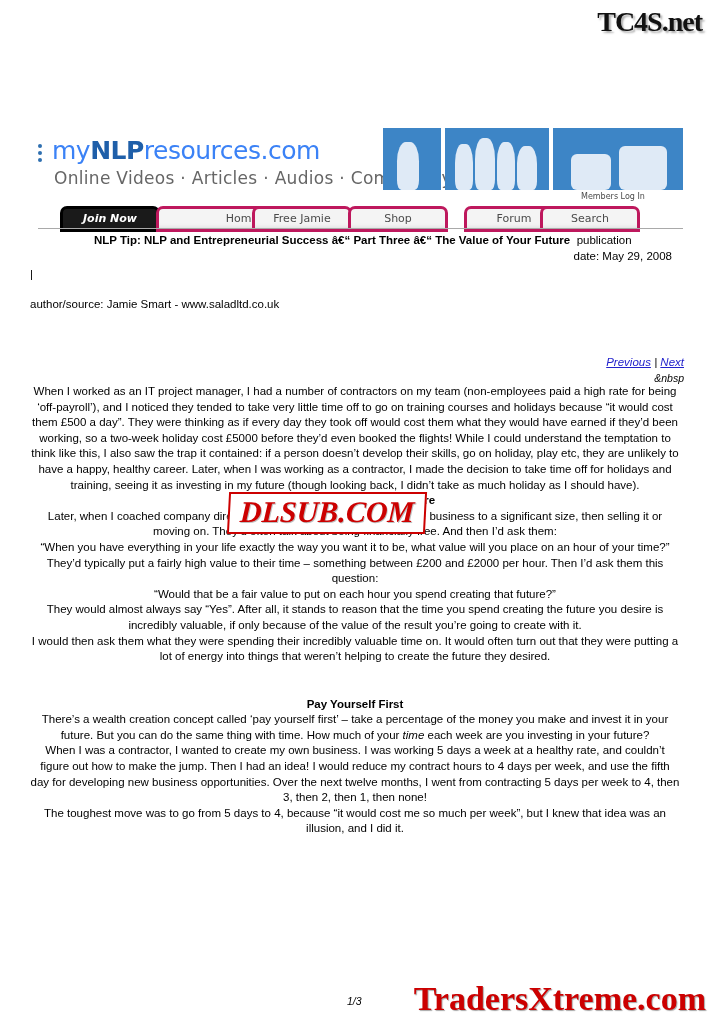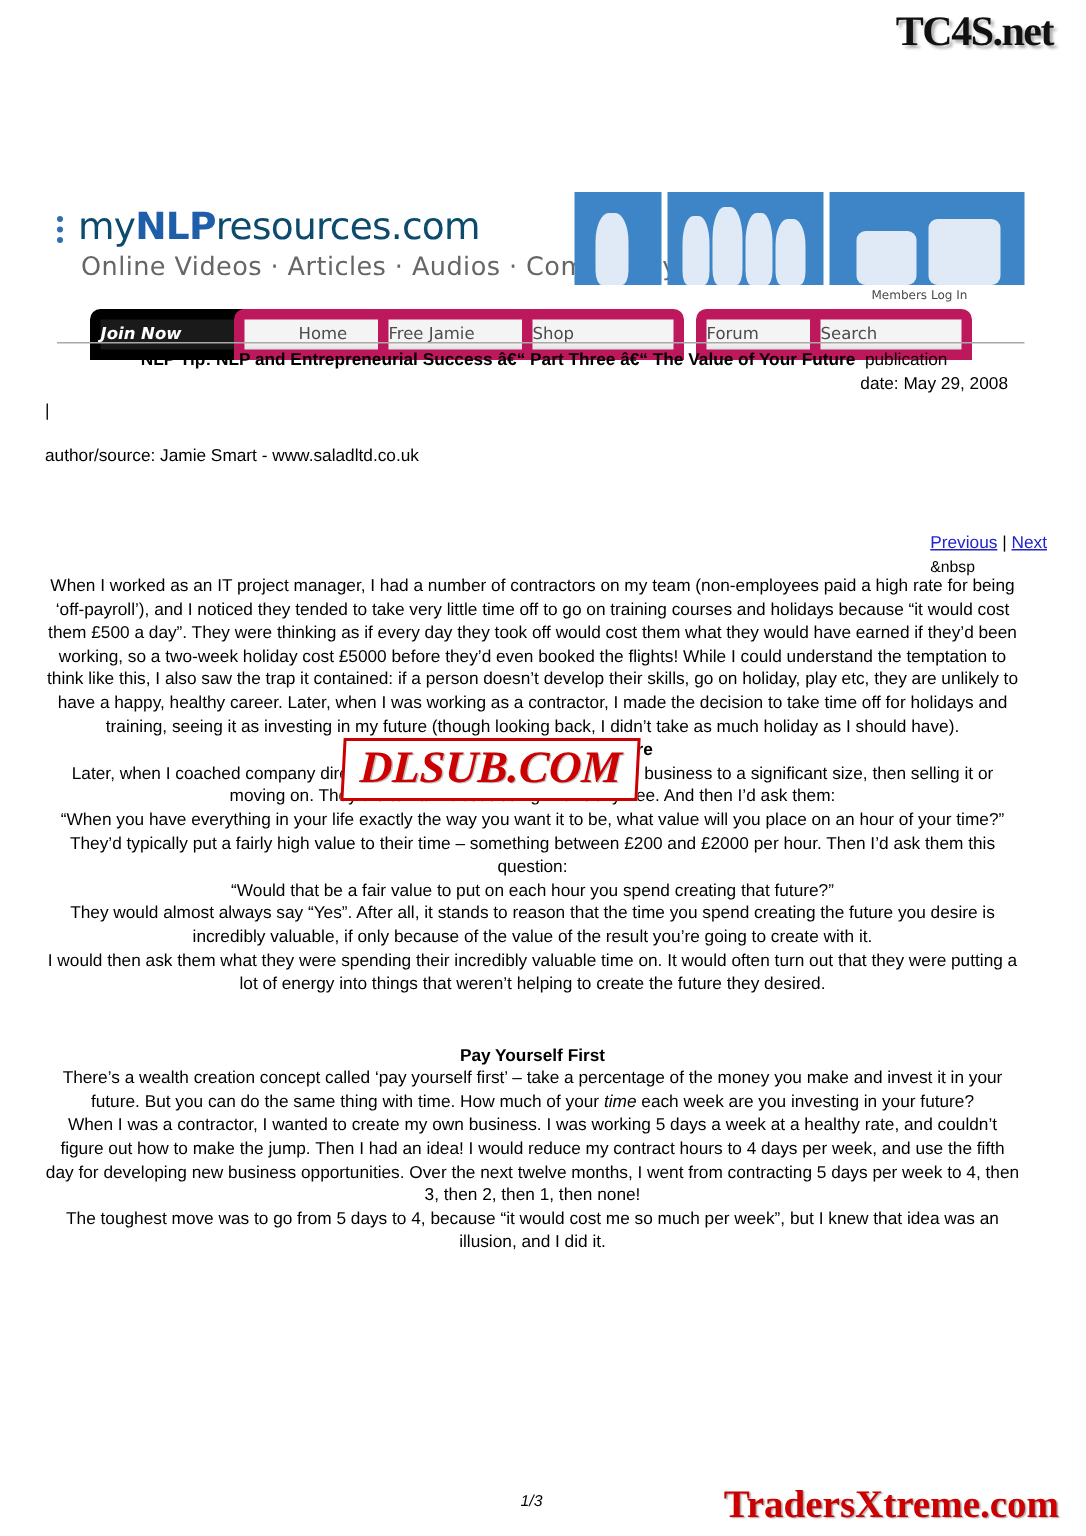--- a/index.html
+++ b/index.html
@@ -63,21 +63,21 @@
     left: 14px;
     top: 0;
     font-family: "DejaVu Sans", sans-serif;
     font-size: 25px;
     letter-spacing: -0.5px;
     color: #3c3c3c;
     font-weight: normal;
     white-space: nowrap;
   }
   .logo-text b { color: #1f5fa9; font-weight: bold; }
-  .logo-text .grey { color: #0c4a6e; }
+  .logo-text .grey { color: #3b82f6; }
   .logo-sub {
     position: absolute;
     left: 16px;
     top: 32px;
     font-family: "DejaVu Sans", sans-serif;
     font-size: 17px;
     color: #666666;
     letter-spacing: 0.3px;
     white-space: nowrap;
   }
@@ -118,25 +118,26 @@
     position: absolute;
     left: 22px;
     top: 78px;
     height: 24px;
   }
   .nav-tab {
     position: absolute;
     top: 0;
     height: 20px;
     line-height: 20px;
+    text-align: center;
     font-family: "DejaVu Sans", sans-serif;
     font-size: 11px;
     color: #4b4b4b;
     background: #f4f4f4;
-    border: 7px solid #be185d;
+    border: 3px solid #be185d;
     border-radius: 7px 7px 0 0;
     box-shadow: inset 0 -6px 5px -5px rgba(0,0,0,0.12);
   }
   .nav-tab.join {
     background: #1a1a1a;
     color: #ffffff;
     font-weight: bold;
     font-style: italic;
     border-color: #000000;
   }
@@ -172,25 +173,26 @@
   .pubdate-line {
     text-align: right;
     padding-right: 22px;
   }
   .pipe-line { margin-top: 2px; }
   .author-line { margin-top: 14px; }
 
   
   .pager {
     position: absolute;
-    right: 26px;
+    right: 40px;
     top: 354px;
     font-size: 11.5px;
-    text-align: left;
+    text-align: right;
     line-height: 16px;
+    font-style: italic;
   }
   .pager a {
     color: #2222cc;
     text-decoration: underline;
   }
   .pager .nbsp {
     display: block;
     color: #000;
     font-size: 10.5px;
   }
@@ -235,21 +237,21 @@
     font-size: 10.5px;
     font-style: italic;
     color: #000;
   }
   .bottom-watermark {
     position: absolute;
     right: 18px;
     bottom: 6px;
     font-family: "Liberation Serif", serif;
     font-weight: bold;
-    font-size: 26px;
+    font-size: 34px;
     color: #cc0000;
     text-shadow: 1px 1px 1px rgba(0,0,0,0.35);
   }
 </style>
 </head>
 <body>
 
 <div class="top-watermark">TC4S.net</div>
 
 <div class="banner">

